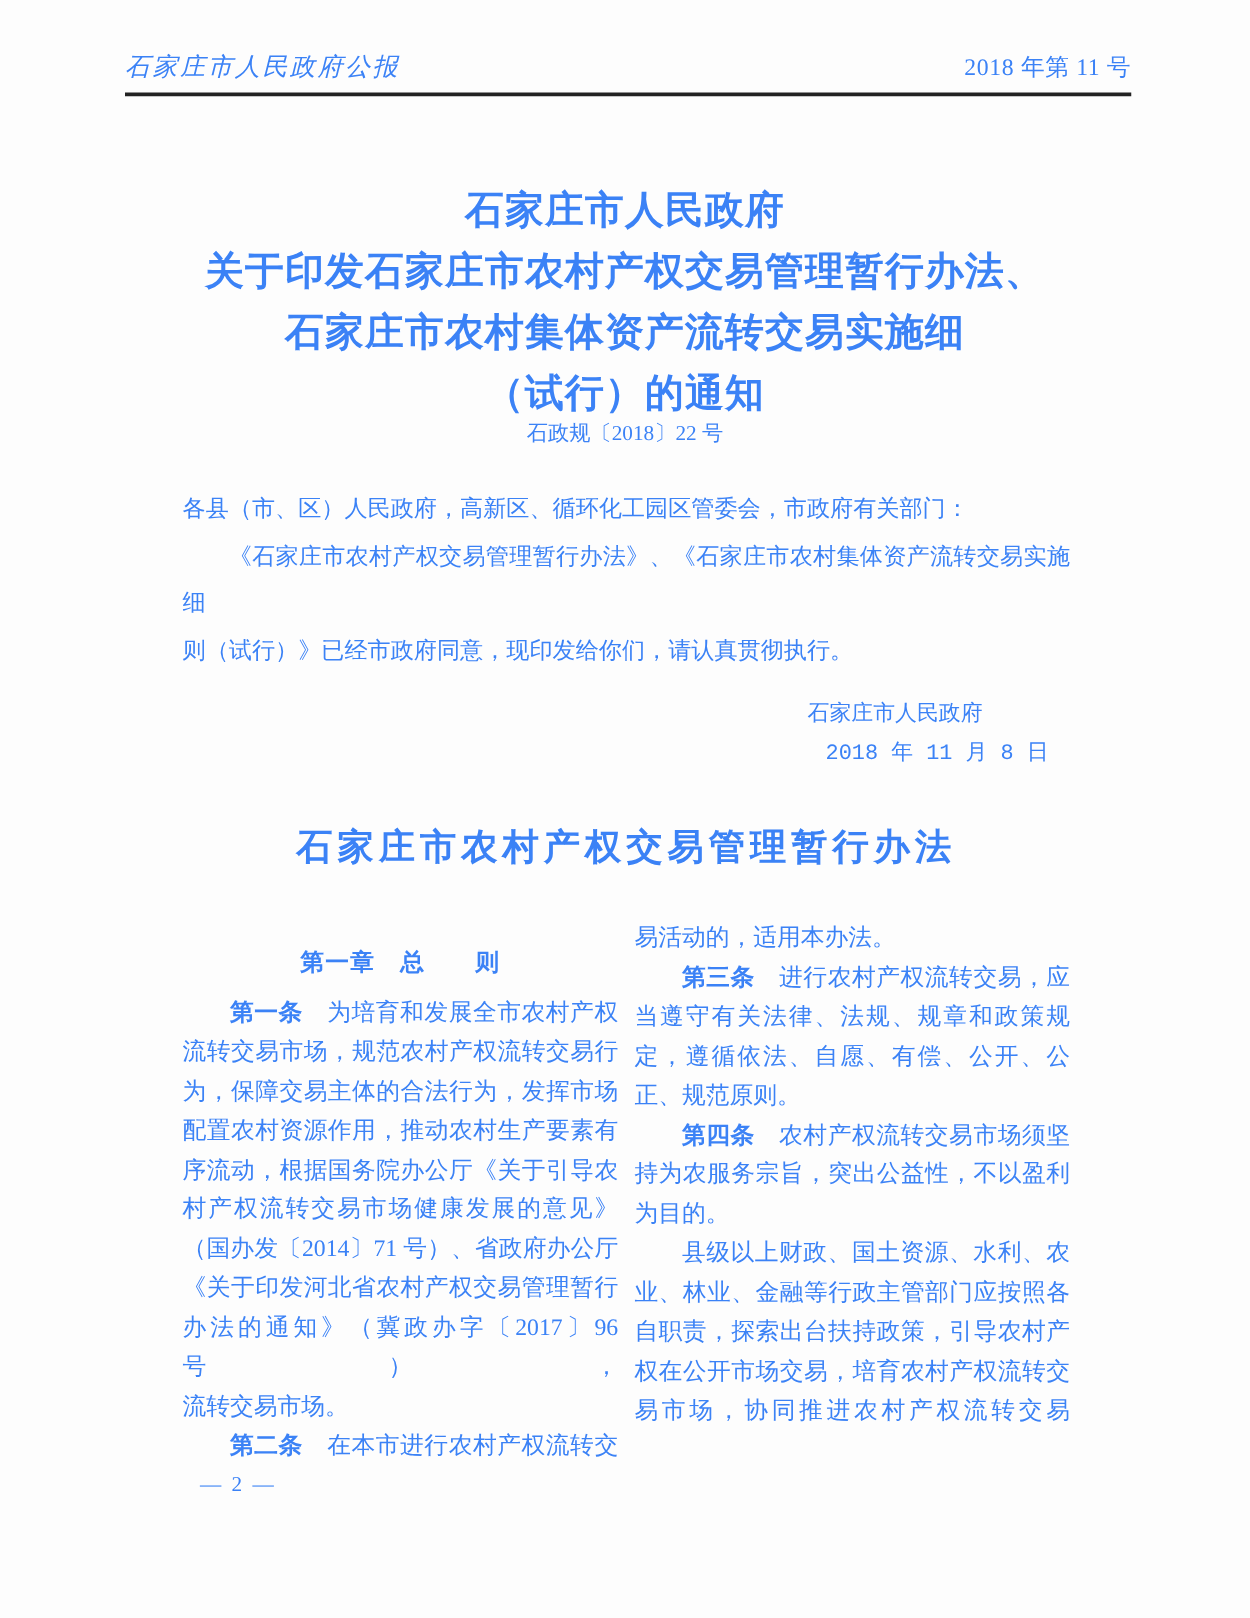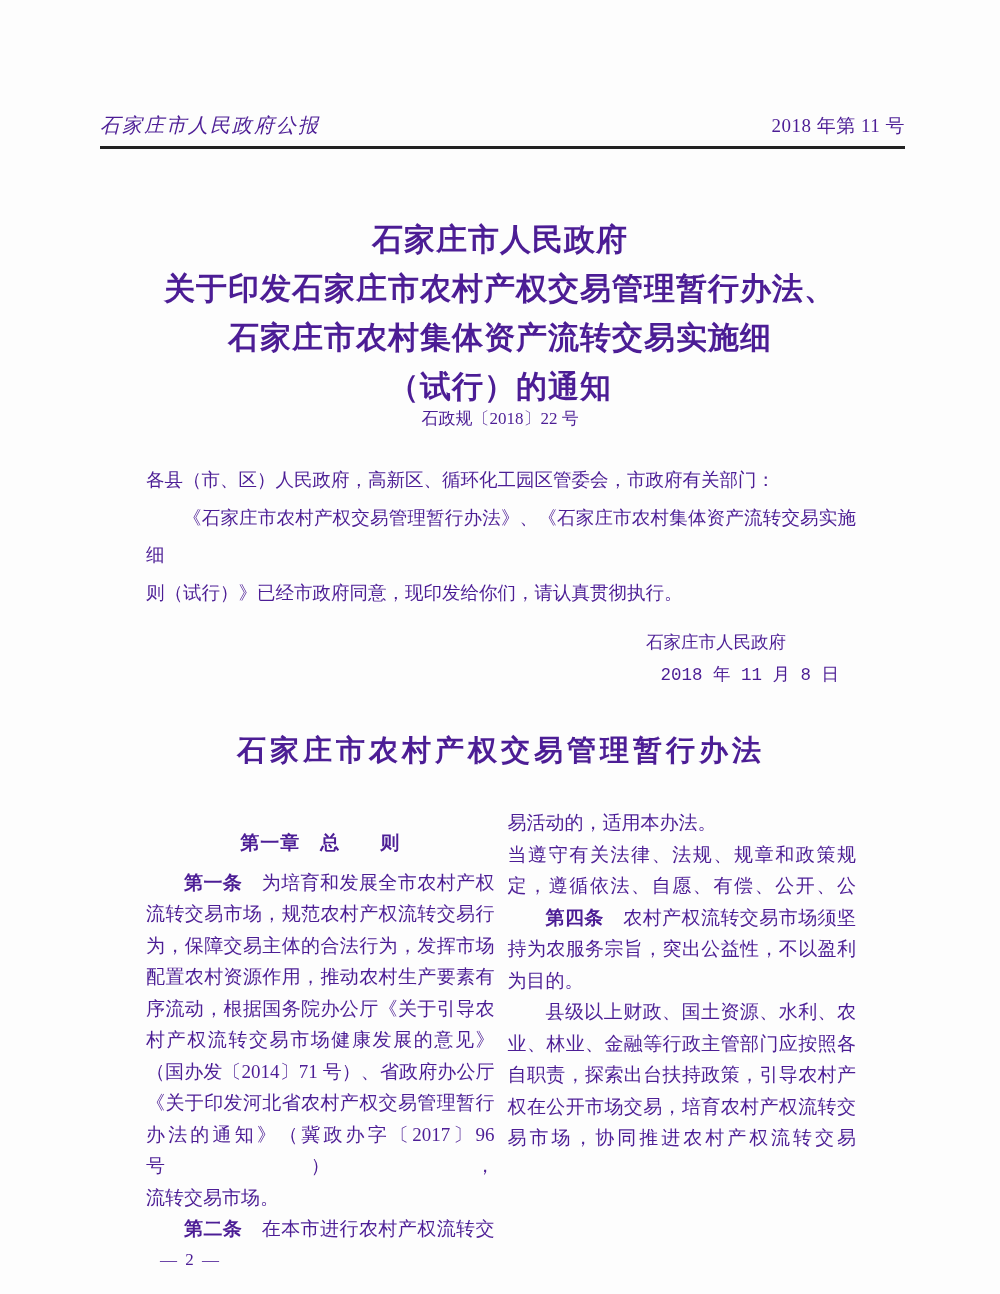--- a/index.html
+++ b/index.html
@@ -1,25 +1,25 @@
 <!DOCTYPE html>
 <html><head>
 <meta charset="utf-8">
 <style>
   * { margin: 0; padding: 0; box-sizing: border-box; }
   html, body { background: #ffffff; }
   .page {
     width: 1000px; height: 1294px;
     margin: 0 auto;
     background: #fdfdfd;
-    color: #4c1d95;
+    color: #3b82f6;
     font-family: "Liberation Serif", "DejaVu Serif", serif;
     position: relative;
     overflow: hidden;
-    padding-top: 112px;
+    padding-top: 40px;
   }
   
   .header {
     display: flex; justify-content: space-between; align-items: flex-end;
     margin: 0 95px 0 100px;
     padding-bottom: 7px;
     border-bottom: 3px solid #222;
   }
   .gazette-name { font-style: italic; font-size: 20px; letter-spacing: 2px; }
   .issue-no { font-size: 19px; letter-spacing: 0.5px; }
@@ -123,22 +123,24 @@
         <div class="tline full">村产权流转交易市场健康发展的意见》</div>
         <div class="tline full">（国办发〔2014〕71 号）、省政府办公厅</div>
         <div class="tline full">《关于印发河北省农村产权交易管理暂行</div>
         <div class="tline full">办法的通知》（冀政办字〔2017〕96 号），</div>
         <div class="tline">流转交易市场。</div>
         <div class="tline full ind"><b class="art-label">第二条</b><span>　在本市进行农村产权流转交</span></div>
       </div>
 
       <div class="col">
         <div class="tline">易活动的，适用本办法。</div>
+        <div class="tline full ind"><b class="art-label">第三条</b><span>　进行农村产权流转交易，应</span></div>
         <div class="tline full">当遵守有关法律、法规、规章和政策规</div>
         <div class="tline full">定，遵循依法、自愿、有偿、公开、公</div>
+        <div class="tline">正、规范原则。</div>
         <div class="tline full ind"><b class="art-label">第四条</b><span>　农村产权流转交易市场须坚</span></div>
         <div class="tline full">持为农服务宗旨，突出公益性，不以盈利</div>
         <div class="tline">为目的。</div>
         <div class="tline full ind">县级以上财政、国土资源、水利、农</div>
         <div class="tline full">业、林业、金融等行政主管部门应按照各</div>
         <div class="tline full">自职责，探索出台扶持政策，引导农村产</div>
         <div class="tline full">权在公开市场交易，培育农村产权流转交</div>
         <div class="tline full">易市场，协同推进农村产权流转交易</div>
       </div>
 

